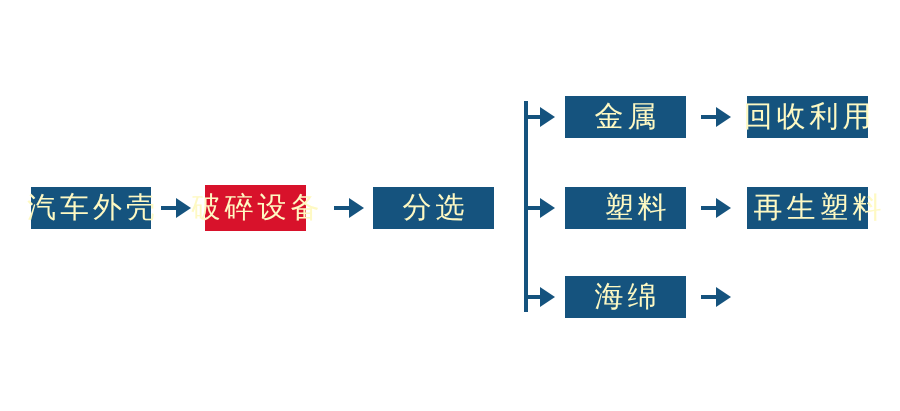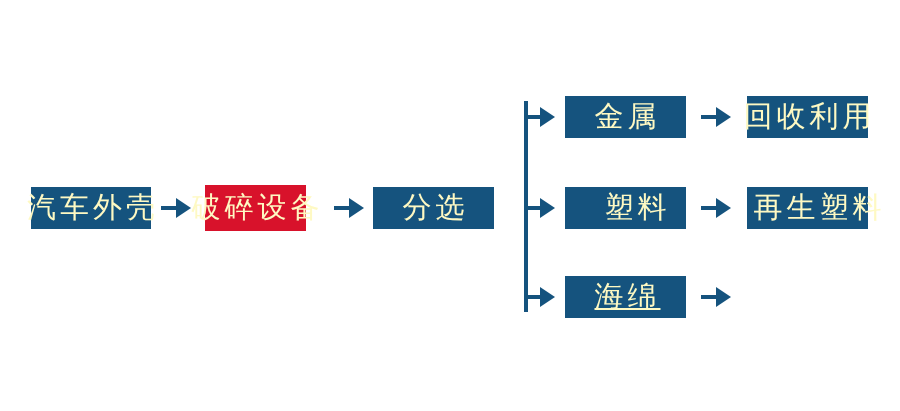--- a/index.html
+++ b/index.html
@@ -39,21 +39,21 @@
   
   .n-source {left:31px;  top:187px; width:120px; height:42px;}
   .n-process{left:205px; top:185px; width:101px; height:46px;}
   .n-sort   {left:373px; top:187px; width:121px; height:42px;}
 
   
   .col-material{left:565px; width:121px; height:42px;}
   .col-outcome {left:747px; width:121px; height:42px;text-align:right;}
   .row-0{top:96px;}
   .row-1{top:187px;padding-left:20px;}
-  .row-2{top:276px;text-decoration:underline;}
+  .row-2{top:276px;}
 
   .arrow{
     position:absolute;
     width:30px;
     height:22px;
   }
   .arrow svg{display:block;width:100%;height:100%;}
   .a-main-1{left:161px; top:197px;}
   .a-main-2{left:334px; top:197px;}
   .a-branch-0{left:525px; top:106px;}

